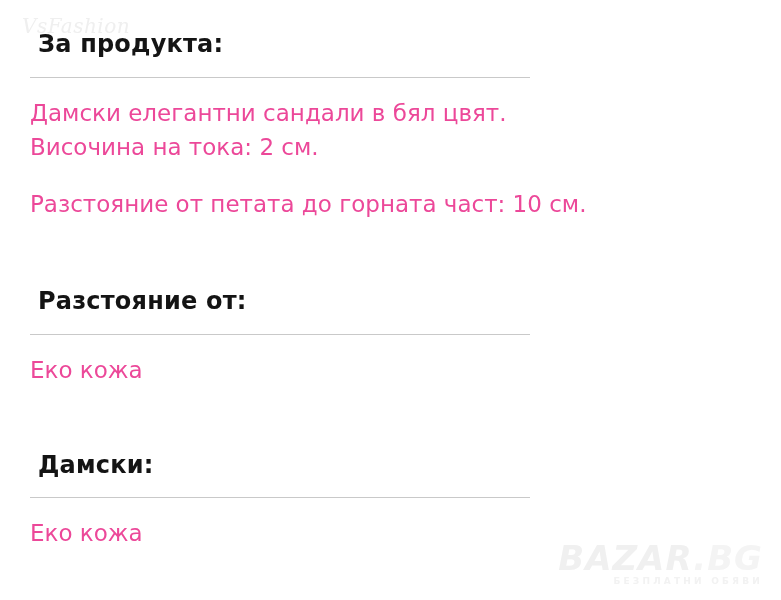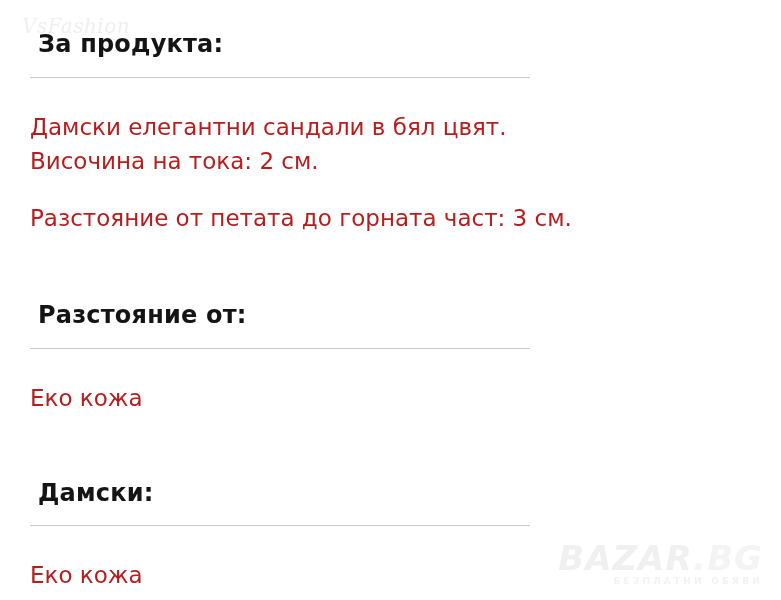--- a/index.html
+++ b/index.html
@@ -87,23 +87,23 @@
   .rule {
     height: 1px;
     background: #c9c9c9;
     border: 0;
     margin: 18px 0 0 0;
     width: 500px;
   }
 
   .para {
     font-size: 23px;
-    color: #b91c1c;
+    color: #ec4899;
     line-height: 1.38;
-    margin: 34px 0 0 0;
+    margin: 6px 0 0 0;
     font-weight: 400;
   }
   .para.tight {
     margin-top: 2px;
   }
   .para.gap {
     margin-top: 26px;
   }
 
   .spacer-lg {
@@ -125,21 +125,21 @@
   <div class="wm-top">VsFashion</div>
 
   <div class="content">
 
     <div class="section">
       <h2 class="sec-title">За продукта:</h2>
       <div class="rule"></div>
       <div class="sec-body">
         <p class="para">Дамски елегантни сандали в бял цвят.</p>
         <p class="para tight">Височина на тока: 2 см.</p>
-        <p class="para gap">Разстояние от петата до горната част: 3 см.</p>
+        <p class="para gap">Разстояние от петата до горната част: 10 см.</p>
       </div>
     </div>
 
     <div class="spacer-lg"></div>
 
     <div class="section">
       <h2 class="sec-title">Разстояние от:</h2>
       <div class="rule"></div>
       <div class="sec-body">
         <p class="para">Еко кожа</p>

